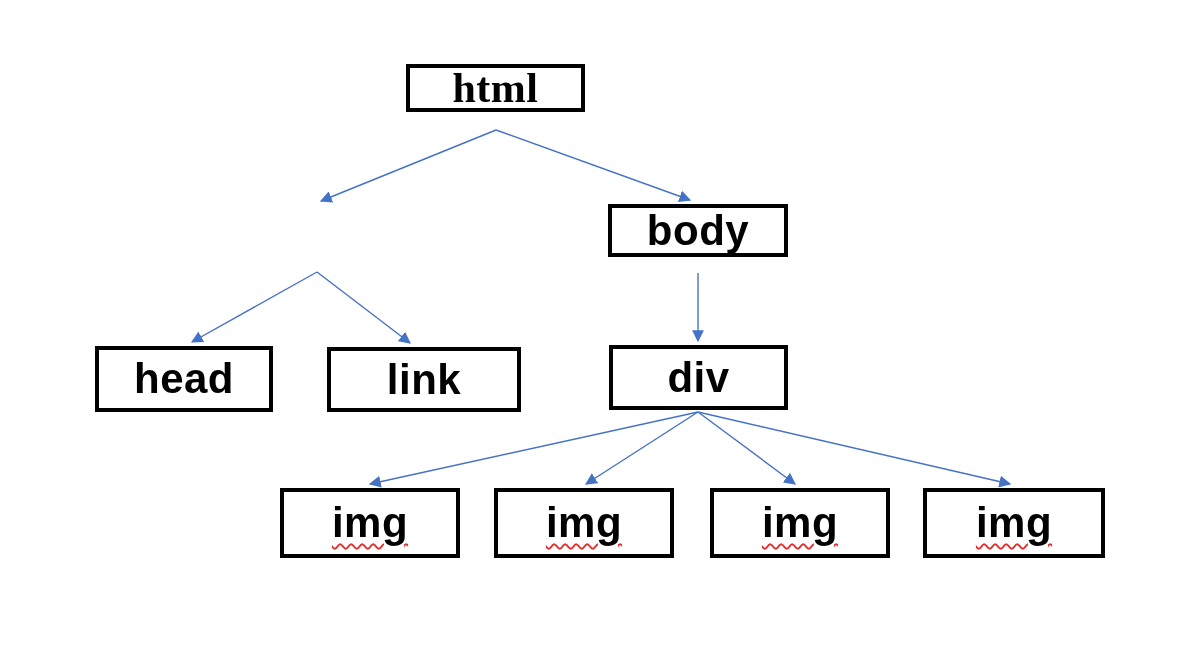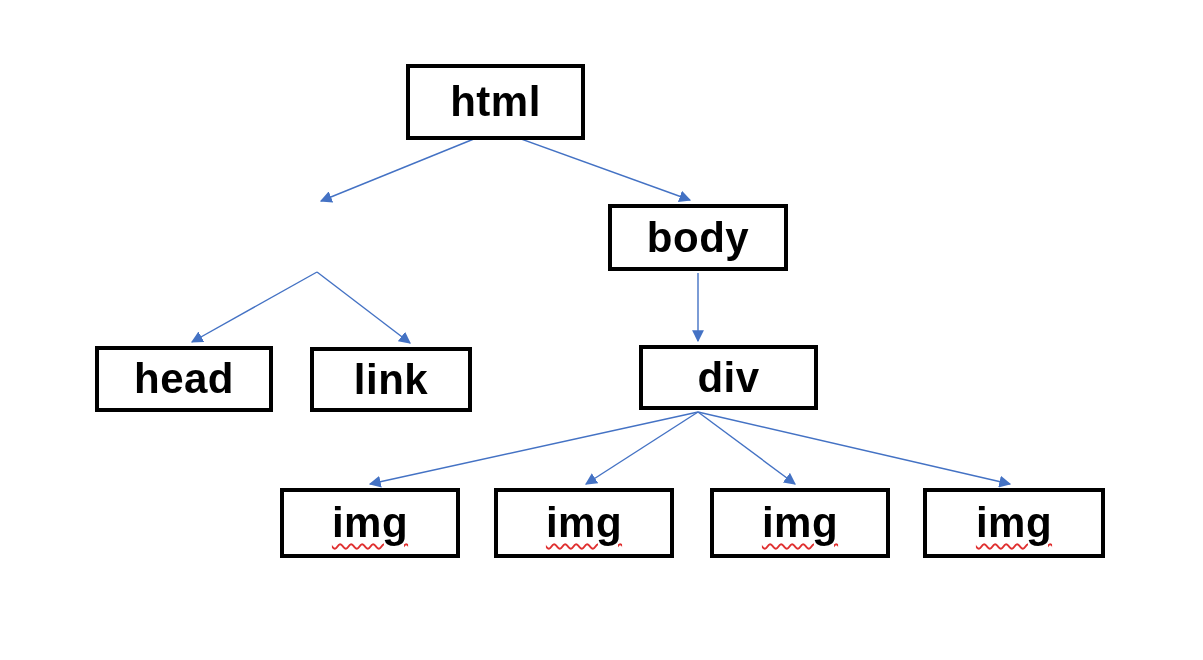--- a/index.html
+++ b/index.html
@@ -53,26 +53,26 @@
     white-space: nowrap;
   }
   .node-label.misspelled {
     text-decoration-line: underline;
     text-decoration-style: wavy;
     text-decoration-color: var(--squiggle-color);
     text-decoration-thickness: 1.5px;
     text-underline-offset: 6px;
   }
   
-  .n-html  { left: 406px; top: 64px;  width: 179px; height: 76px; }
+  .n-html  { left: 406px; top: 64px;  width: 179px; height: 48px; font-family: Liberation Serif, serif; }
   .n-head  { left: 227px; top: 205px; width: 180px; height: 65px; }
-  .n-body  { left: 608px; top: 204px; width: 180px; height: 67px; text-align: center; }
+  .n-body  { left: 608px; top: 204px; width: 180px; height: 53px; text-align: center; }
   .n-title { left: 95px;  top: 346px; width: 178px; height: 66px; }
-  .n-link  { left: 310px; top: 347px; width: 162px; height: 65px; text-align: right; }
-  .n-div   { left: 639px; top: 345px; width: 179px; height: 65px; }
+  .n-link  { left: 327px; top: 347px; width: 194px; height: 65px; text-align: right; }
+  .n-div   { left: 609px; top: 345px; width: 179px; height: 65px; }
   .n-img1  { left: 280px; top: 488px; width: 180px; height: 70px; }
   .n-img2  { left: 494px; top: 488px; width: 180px; height: 70px; }
   .n-img3  { left: 710px; top: 488px; width: 180px; height: 70px; }
   .n-img4  { left: 923px; top: 488px; width: 182px; height: 70px; }
 </style>
 </head>
 <body>
 
 <div class="canvas">
 

